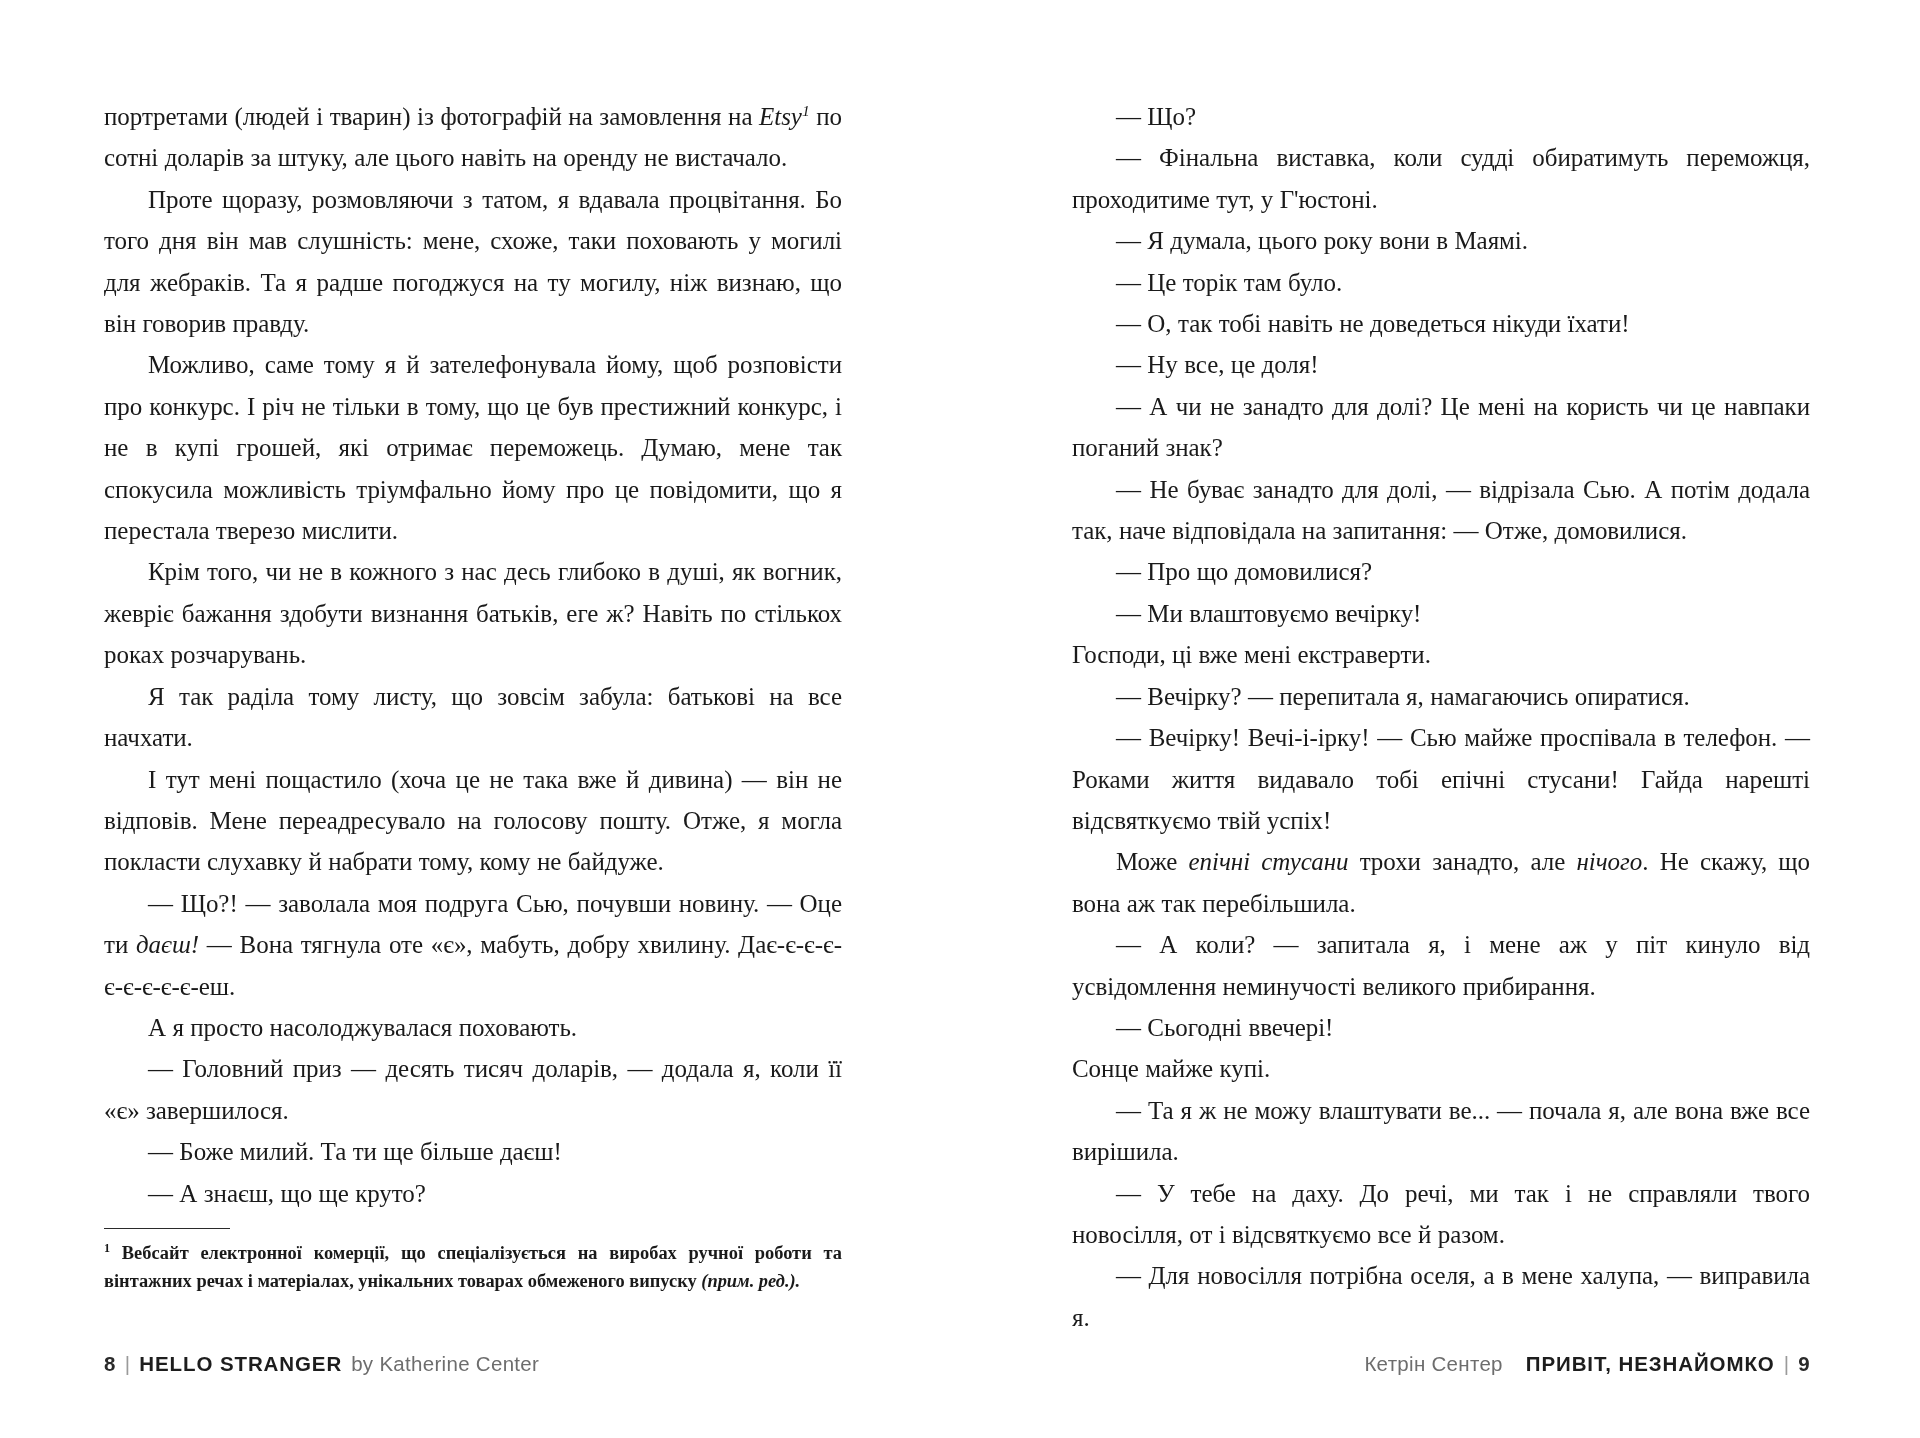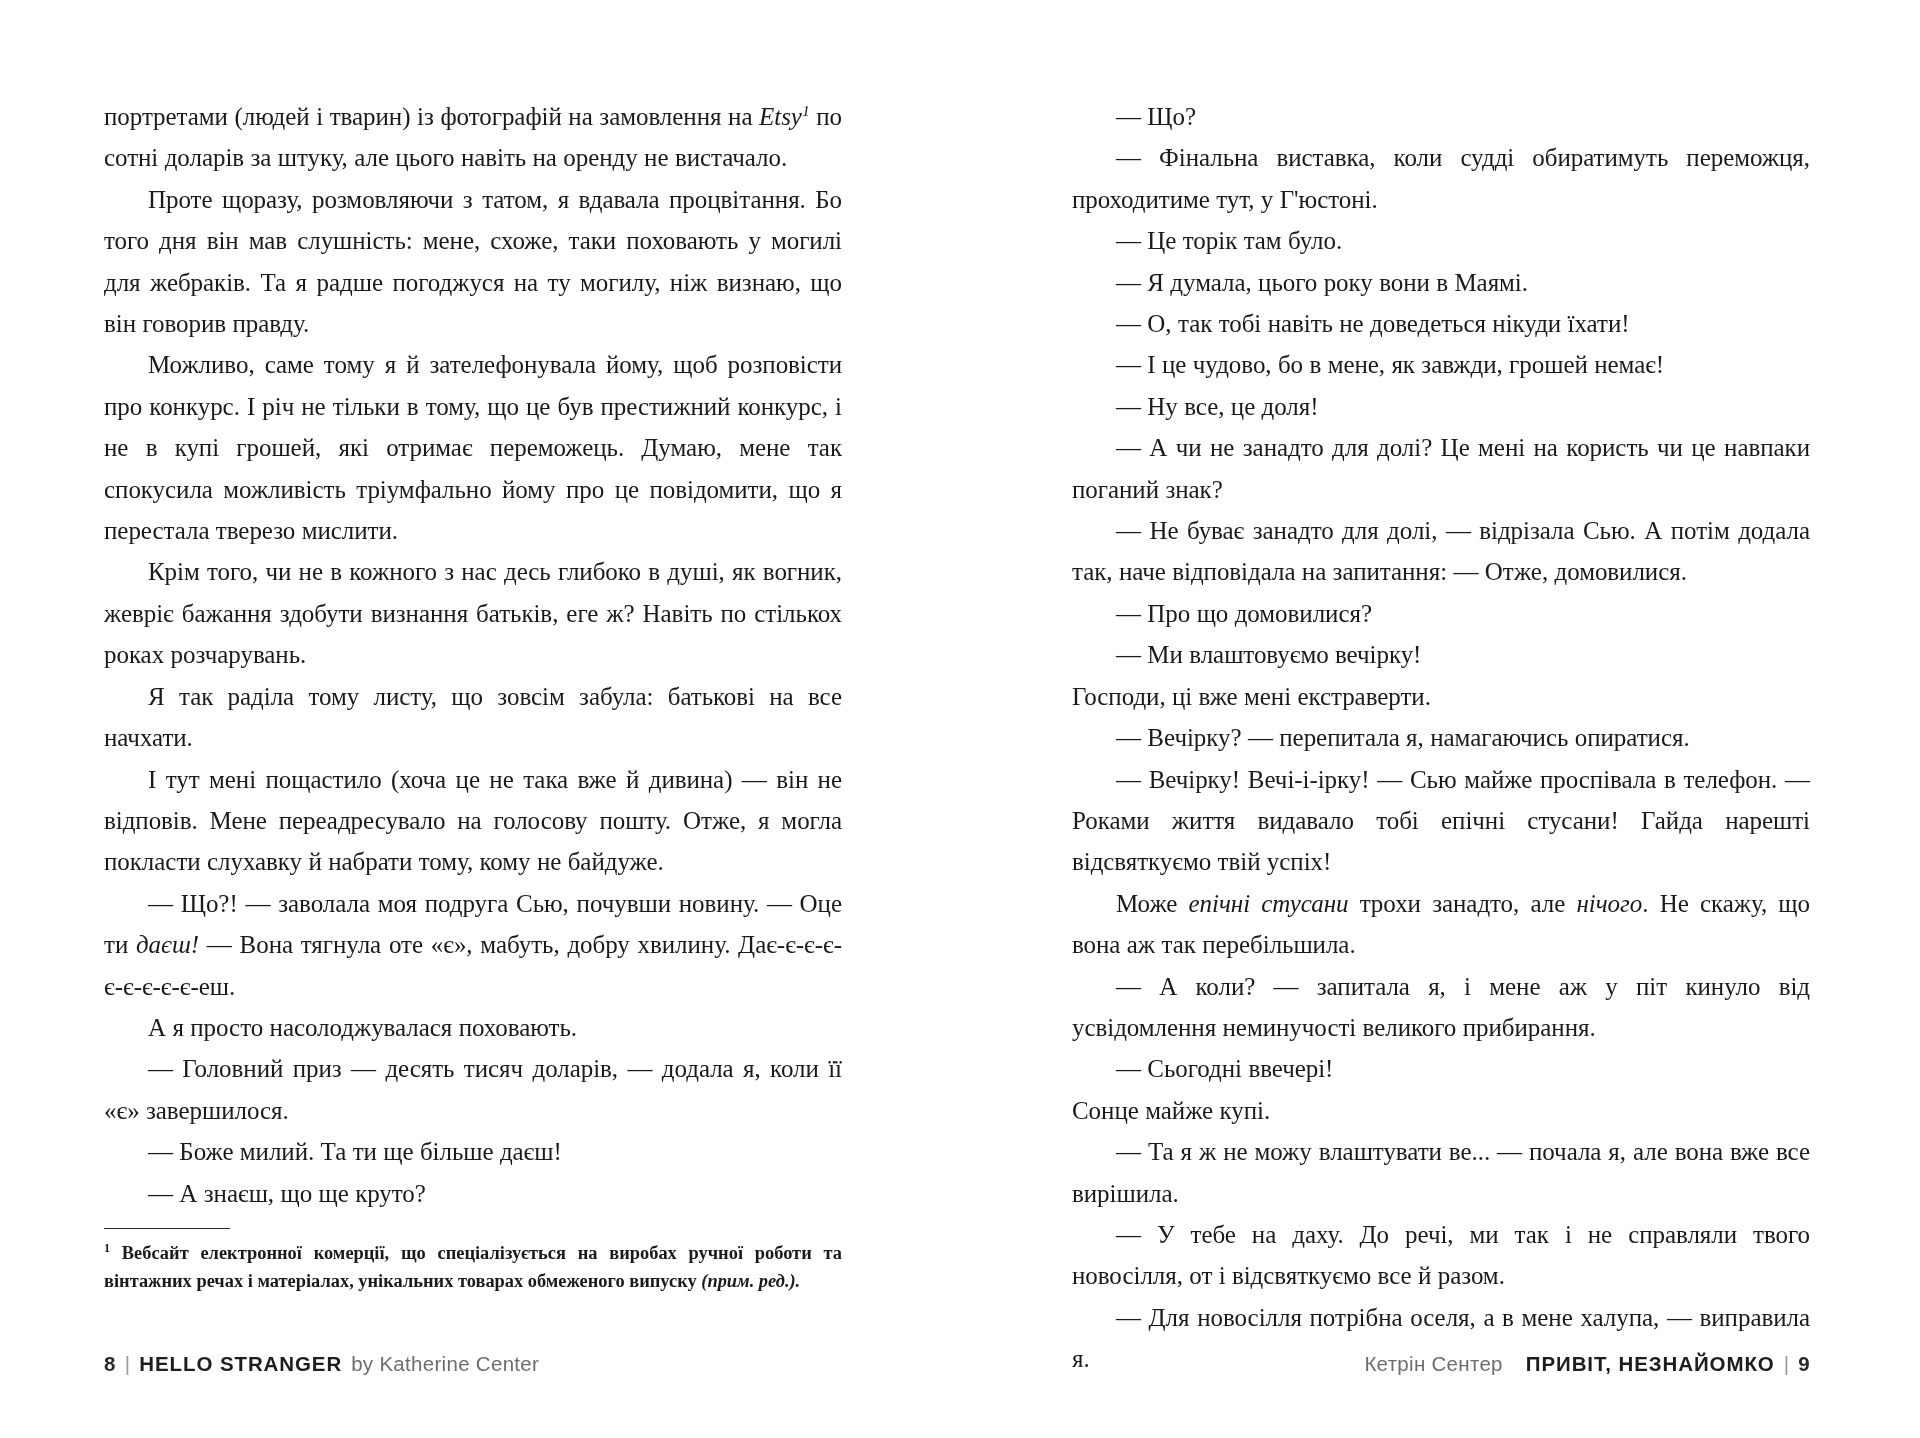--- a/index.html
+++ b/index.html
@@ -162,24 +162,23 @@
       <span class="sep">|</span>
       <span class="booktitle">HELLO STRANGER</span>
       <span class="byline">by Katherine Center</span>
     </div>
   </div>
 
   <div class="page page-right">
     <div class="col" id="right-body">
         <p class="para"><span>— Що?</span></p>
         <p class="para"><span>— Фінальна виставка, коли судді обиратимуть переможця, проходитиме тут, у Г'юстоні.</span></p>
+        <p class="para"><span>— Я думала, цього року вони в Маямі.</span></p>
         <p class="para"><span>— Це торік там було.</span></p>
-        <p class="para"><span>— Я думала, цього року вони в Маямі.</span></p>
         <p class="para"><span>— О, так тобі навіть не доведеться нікуди їхати!</span></p>
-        <p class="para"><span>— І це чудово, бо в мене, як завжди, грошей немає!</span></p>
         <p class="para"><span>— Ну все, це доля!</span></p>
         <p class="para"><span>— А чи не занадто для долі? Це мені на користь чи це навпаки поганий знак?</span></p>
         <p class="para"><span>— Не буває занадто для долі, — відрізала Сью. А потім додала так, наче відповідала на запитання: — Отже, домовилися.</span></p>
         <p class="para"><span>— Про що домовилися?</span></p>
         <p class="para"><span>— Ми влаштовуємо вечірку!</span></p>
         <p class="para noindent"><span>Господи, ці вже мені екстраверти.</span></p>
         <p class="para"><span>— Вечірку? — перепитала я, намагаючись опиратися.</span></p>
         <p class="para"><span>— Вечірку! Вечі-і-ірку! — Сью майже проспівала в телефон. — Роками життя видавало тобі епічні стусани! Гайда нарешті відсвяткуємо твій успіх!</span></p>
         <p class="para"><span>Може </span><i>епічні стусани</i><span> трохи занадто, але </span><i>нічого</i><span>. Не скажу, що вона аж так перебільшила.</span></p>
         <p class="para"><span>— А коли? — запитала я, і мене аж у піт кинуло від усвідомлення неминучості великого прибирання.</span></p>

